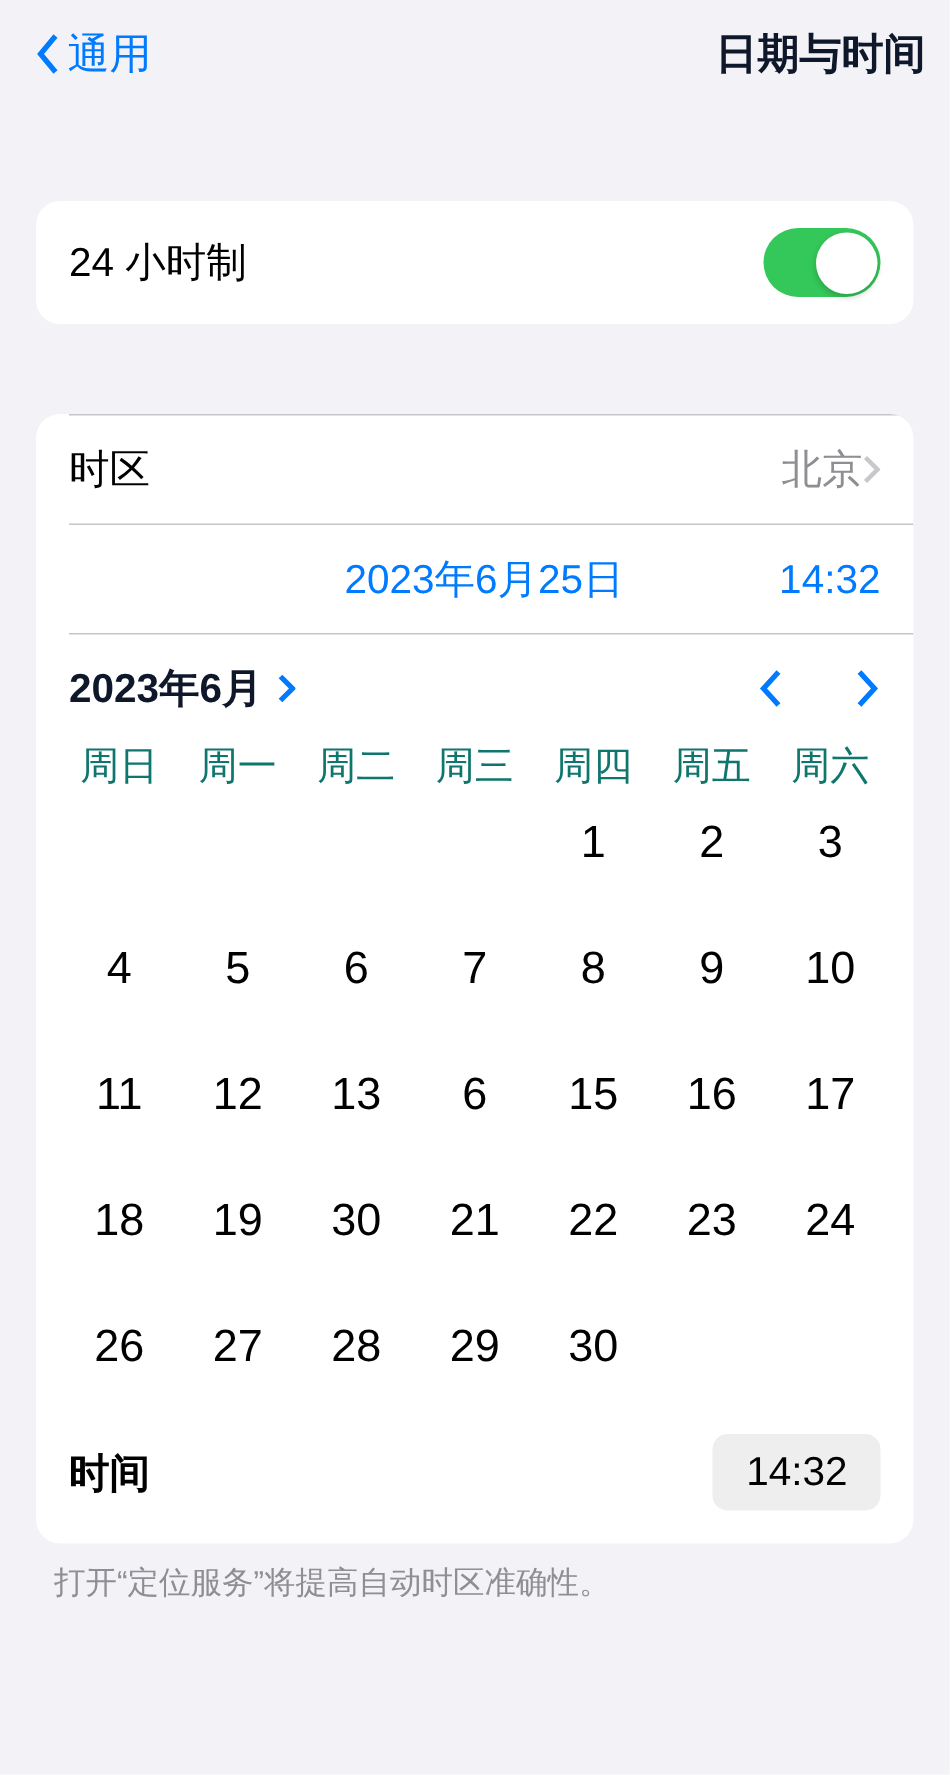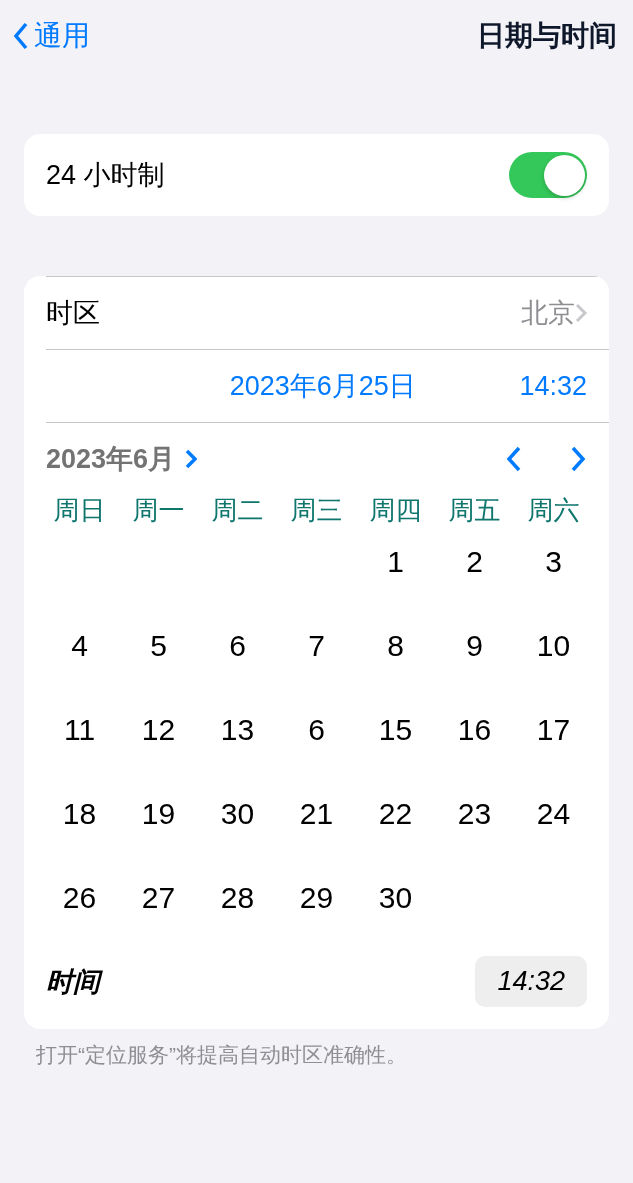--- a/index.html
+++ b/index.html
@@ -9,20 +9,21 @@
       width: 633px;
       height: 1183px;
       overflow: hidden;
     }
     .header {
       display: flex;
       align-items: center;
       padding: 18px 16px;
       position: relative;
       height: 72px;
+      margin-left: 11px;
     }
     .back {
       display: flex;
       align-items: center;
       color: #007aff;
       font-size: 28px;
       gap: 4px;
       position: absolute;
       left: 12px;
     }
@@ -116,21 +117,21 @@
       align-items: center;
       justify-content: space-between;
       padding: 18px 22px 10px 22px;
     }
     .month-label {
       display: flex;
       align-items: center;
       gap: 10px;
       font-size: 27px;
       font-weight: 600;
-      color: #737373;
+      color: #0f172a;
     }
     .month-chevron {
       width: 12px;
       height: 20px;
       stroke: #007aff;
       stroke-width: 3.5;
       fill: none;
     }
     .month-nav {
       display: flex;
@@ -180,21 +181,20 @@
       display: flex;
       align-items: center;
       justify-content: center;
       font-weight: 600;
     }
     .time-row {
       display: flex;
       align-items: center;
       justify-content: space-between;
       padding: 10px 22px 22px 22px;
-      font-style: italic;
     }
     .time-label {
       font-size: 27px;
       font-weight: 600;
       color: #000;
     }
     .time-value {
       background: #eeeeef;
       border-radius: 10px;
       padding: 10px 22px;

